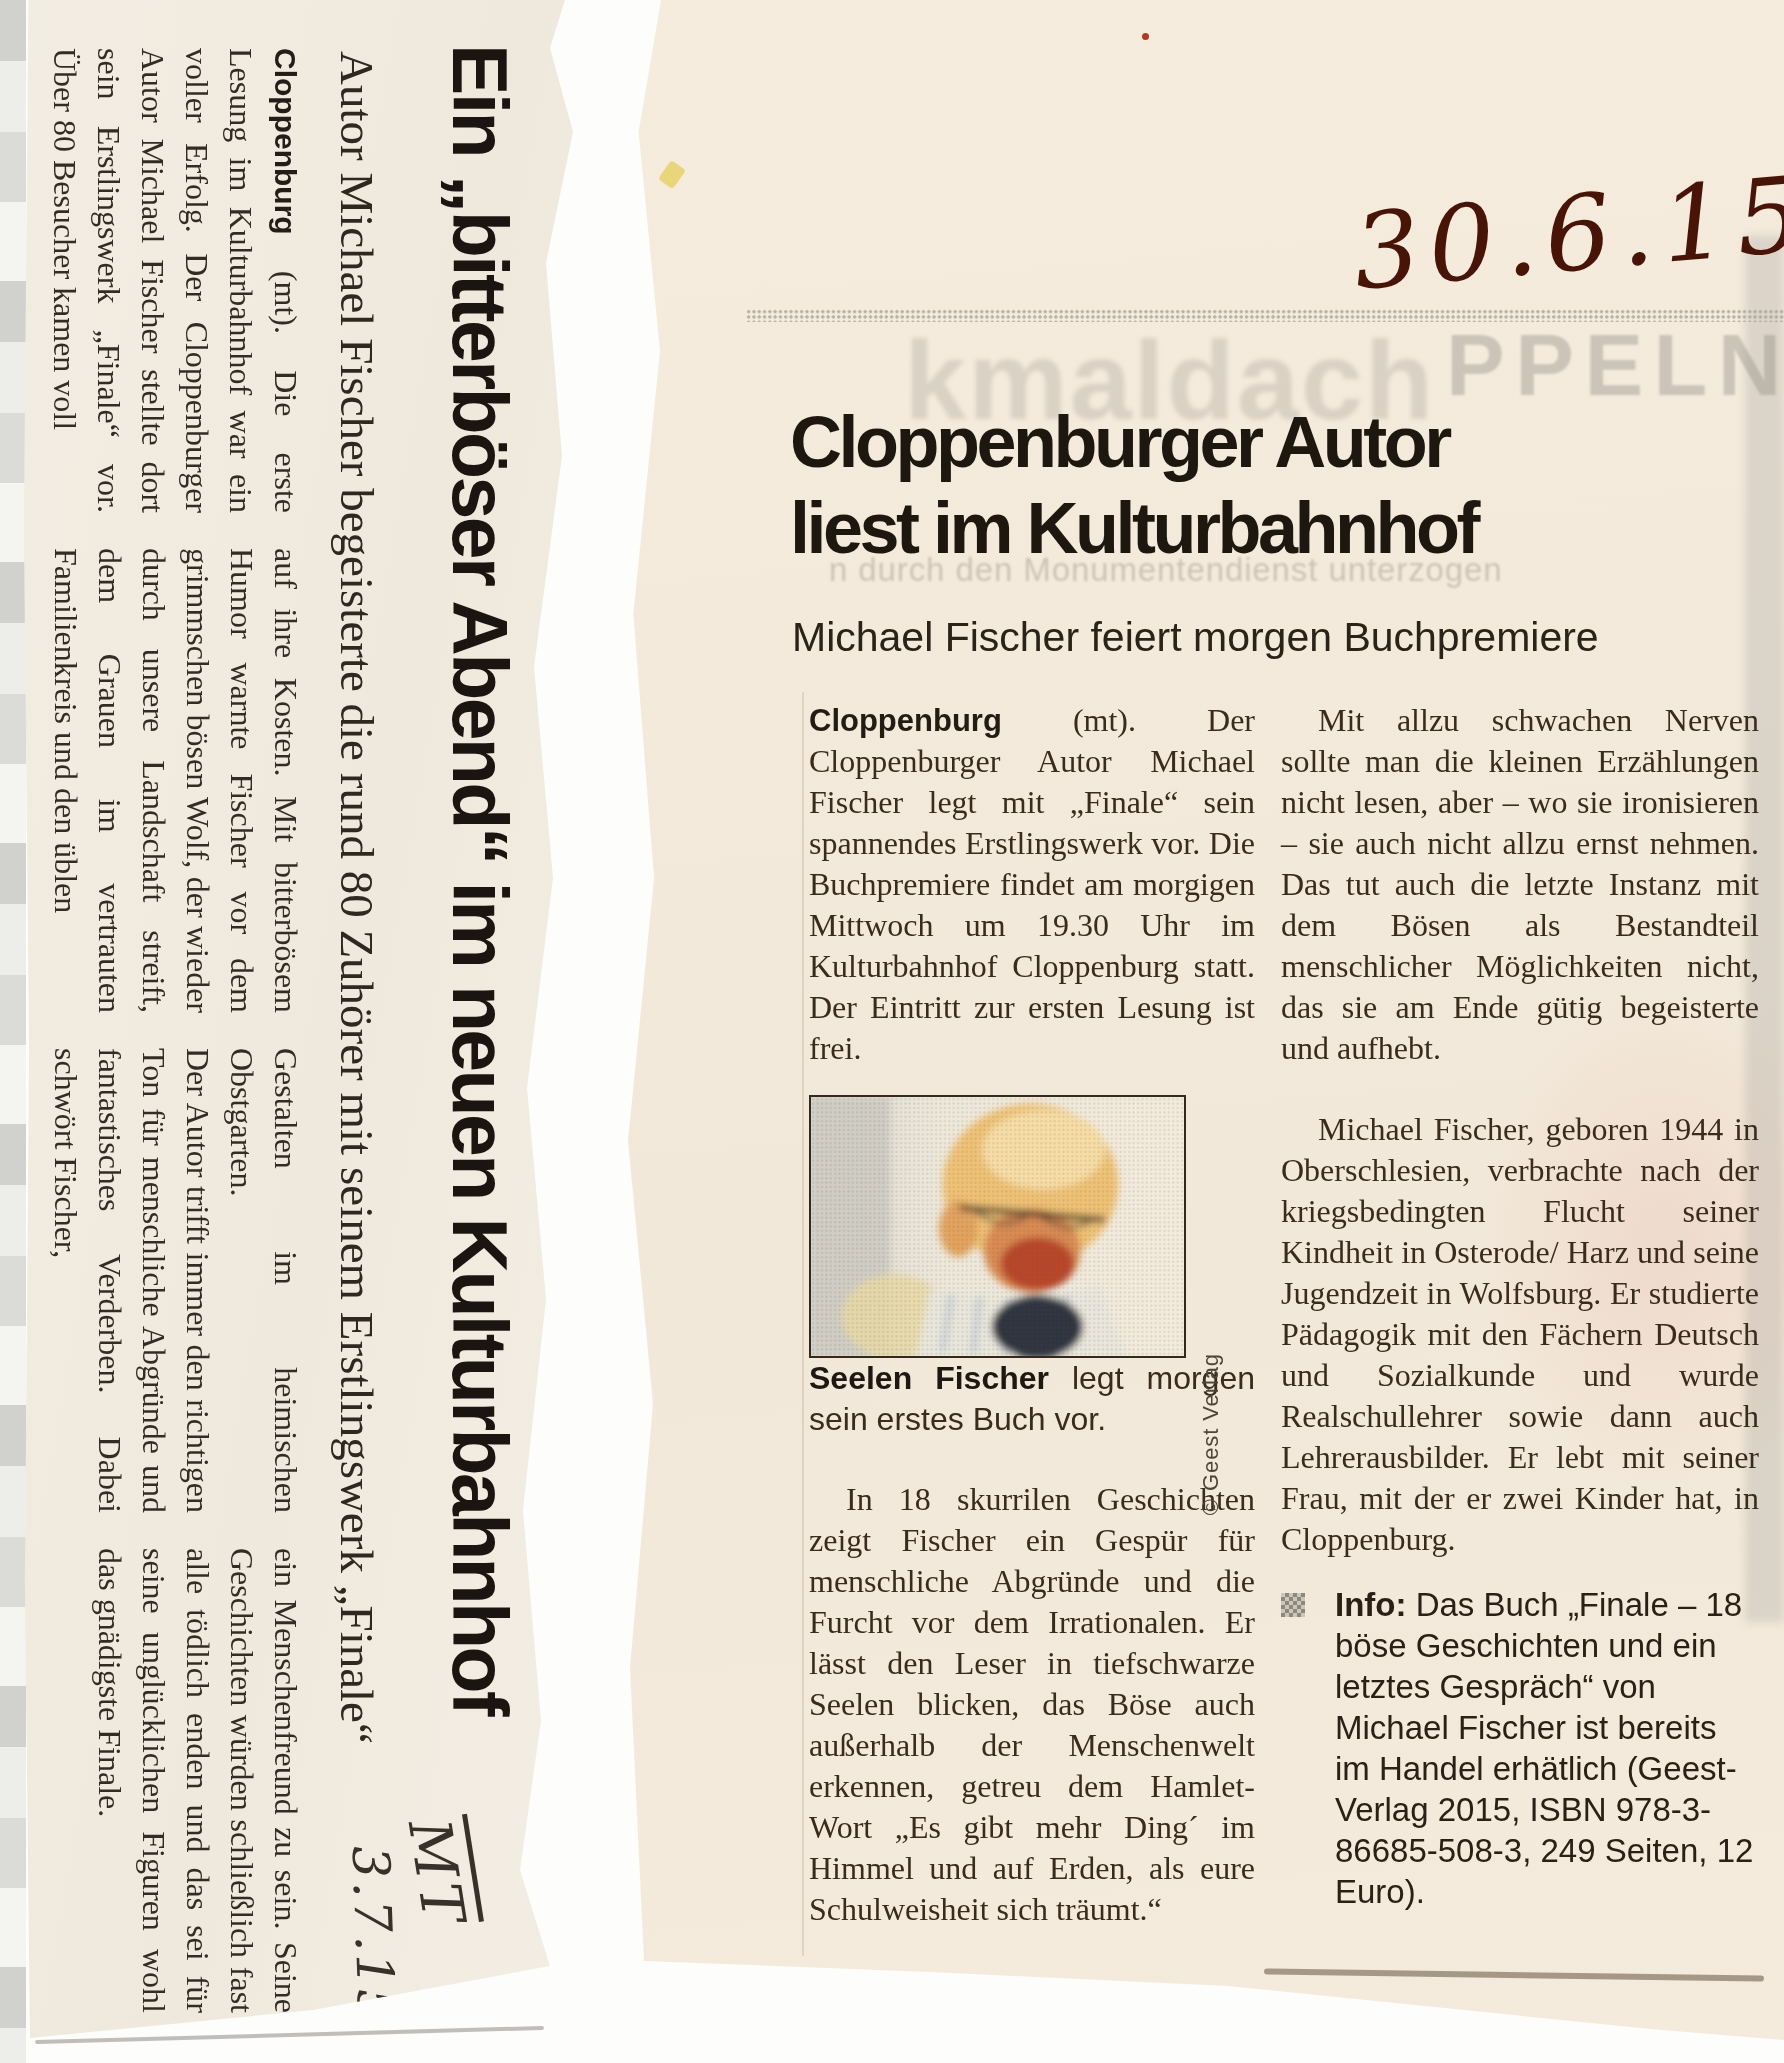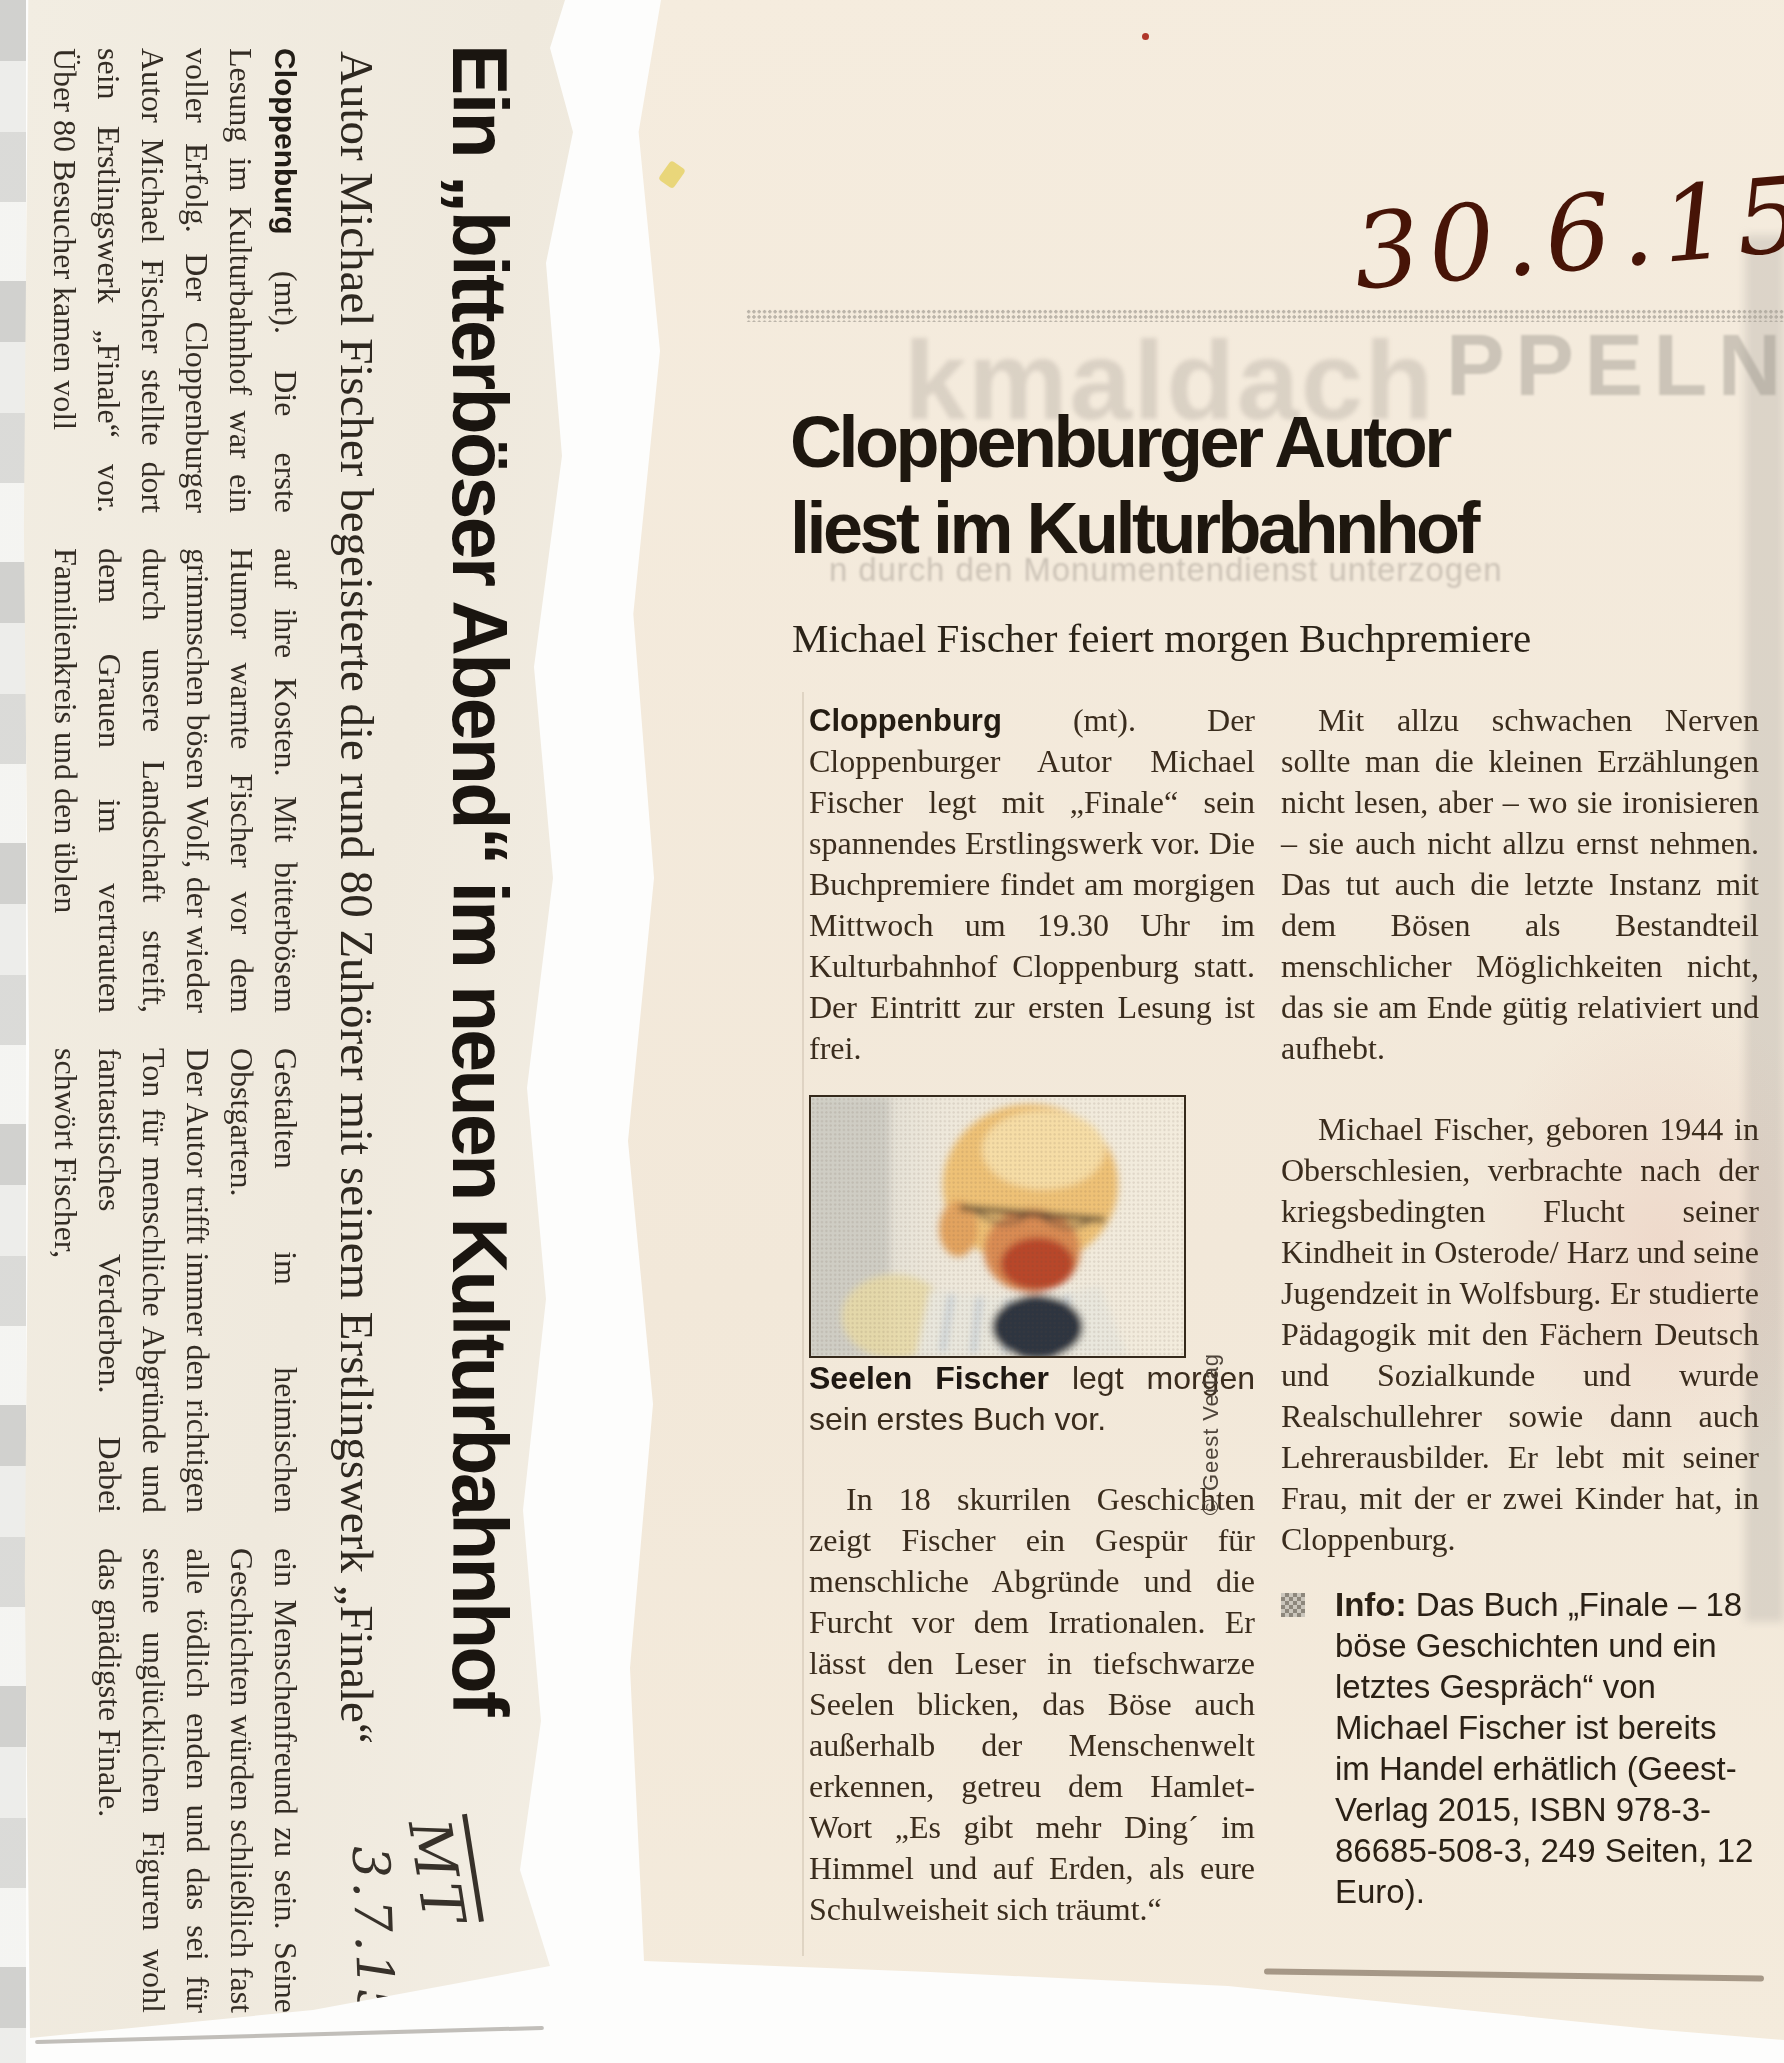--- a/index.html
+++ b/index.html
@@ -58,21 +58,21 @@
   .bleed-monu{left:215px;top:551px;font-size:33px;letter-spacing:0.9px;font-weight:400;
     color:rgba(128,120,110,.34);filter:blur(0.9px);}
   .bleed-bar{position:absolute;right:0;top:235px;width:39px;height:1387px;
     background:rgba(158,156,150,.28);filter:blur(4.4px);}
   .blotch-pink{position:absolute;left:860px;top:992px;width:377px;height:509px;
     background:radial-gradient(ellipse at center,rgba(223,158,146,.20),rgba(223,158,146,0) 70%);}
   .r-head{position:absolute;left:176px;top:399px;margin:0;white-space:pre-line;
     font-family:"Liberation Sans",sans-serif;font-weight:800;font-size:72px;line-height:86px;
     letter-spacing:-3.5px;color:#1e170f;}
   .r-sub{position:absolute;left:178px;top:614px;margin:0;
-    font-family:Liberation Serif, serif;font-size:41px;font-weight:400;color:#2b2318;}
+    font-family:Liberation Sans, sans-serif;font-size:41px;font-weight:400;color:#2b2318;}
   .crease{position:absolute;left:188px;top:692px;width:1.8px;height:1264px;background:rgba(120,100,75,.16);}
   .r-body{position:absolute;left:195px;top:700px;width:1137px;display:flex;gap:26px;}
   .rcol1{width:446px;}
   .rcol2{width:478px;}
   .r-body p{margin:0;font-size:32px;line-height:41px;text-align:justify;color:#3a2c1d;}
   .indent{text-indent:37px;}
   .mt44{margin-top:39px !important;}
   .mt46{margin-top:40px !important;}
   .dateline-b{font-family:"Liberation Sans",sans-serif;font-weight:700;font-size:31px;color:#241c12;}
   figure.photo{margin:26px 0 0 0;width:373px;height:259px;border:2.6px solid #35291b;
@@ -174,21 +174,21 @@
           </svg>
           <figcaption class="credit">© Geest Verlag</figcaption>
         </figure>
 
         <p class="caption"><b>Seelen Fischer</b><span> legt morgen sein erstes Buch vor.</span></p>
 
         <p class="indent mt44">In 18 skurrilen Geschichten zeigt Fischer ein Gespür für menschliche Abgründe und die Furcht vor dem Irrationalen. Er lässt den Leser in tiefschwarze Seelen blicken, das Böse auch außerhalb der Menschenwelt erkennen, getreu dem Hamlet-Wort „Es gibt mehr Ding´ im Himmel und auf Erden, als eure Schulweisheit sich träumt.“</p>
       </div>
 
       <div class="rcol2">
-        <p class="indent">Mit allzu schwachen Nerven sollte man die kleinen Erzählungen nicht lesen, aber – wo sie ironisieren – sie auch nicht allzu ernst nehmen. Das tut auch die letzte Instanz mit dem Bösen als Bestandteil menschlicher Möglichkeiten nicht, das sie am Ende gütig relativiert und aufhebt.</p>
+        <p class="indent">Mit allzu schwachen Nerven sollte man die kleinen Erzählungen nicht lesen, aber – wo sie ironisieren – sie auch nicht allzu ernst nehmen. Das tut auch die letzte Instanz mit dem Bösen als Bestandteil menschlicher Möglichkeiten nicht, das sie am Ende gütig begeisterte und aufhebt.</p>
         <p class="indent mt46">Michael Fischer, geboren 1944 in Oberschlesien, verbrachte nach der kriegsbedingten Flucht seiner Kindheit in Osterode/ Harz und seine Jugendzeit in Wolfsburg. Er studierte Pädagogik mit den Fächern Deutsch und Sozialkunde und wurde Realschullehrer sowie dann auch Lehrerausbilder. Er lebt mit seiner Frau, mit der er zwei Kinder hat, in Cloppenburg.</p>
         <div class="info">
           <span class="bullet"></span>
           <b>Info:</b><span> Das Buch „Finale – 18 böse Geschichten und ein letztes Gespräch“ von Michael Fischer ist bereits im Handel erhätlich (Geest-Verlag 2015, ISBN 978-3-86685-508-3, 249 Seiten, 12 Euro).</span>
         </div>
       </div>
     </div>
   </div>
   <div class="r-shadow"></div>
 

